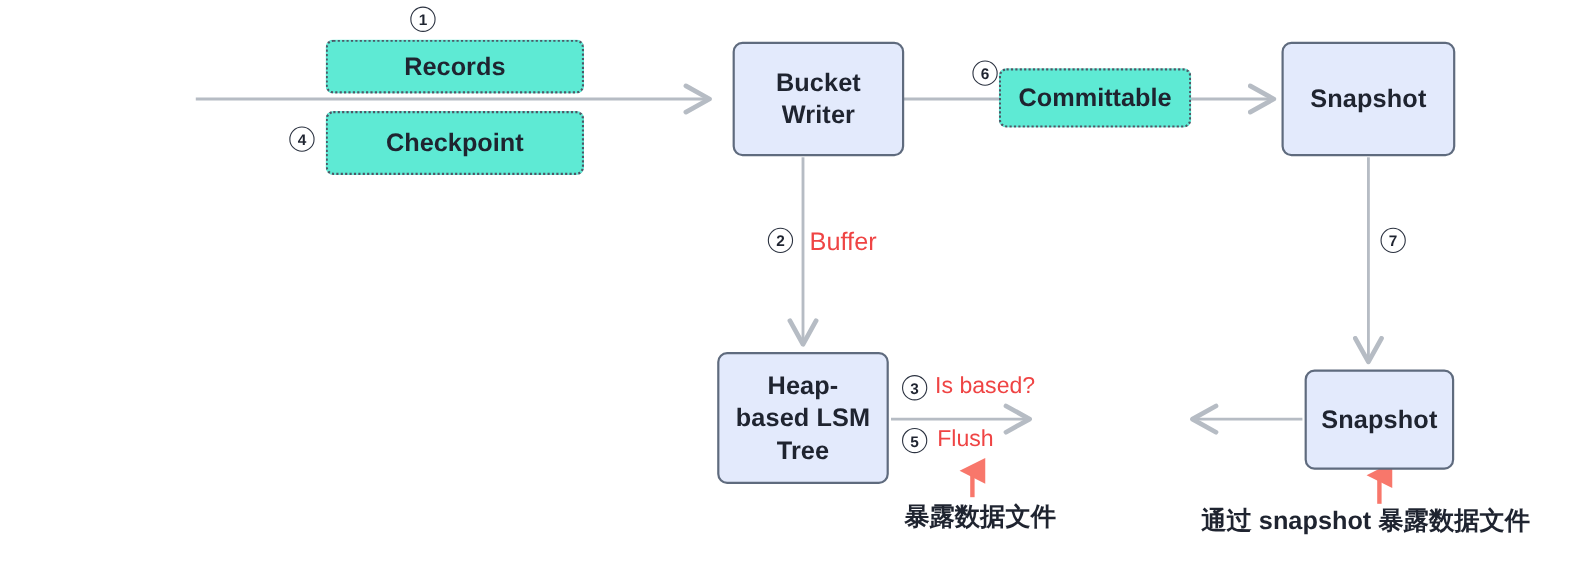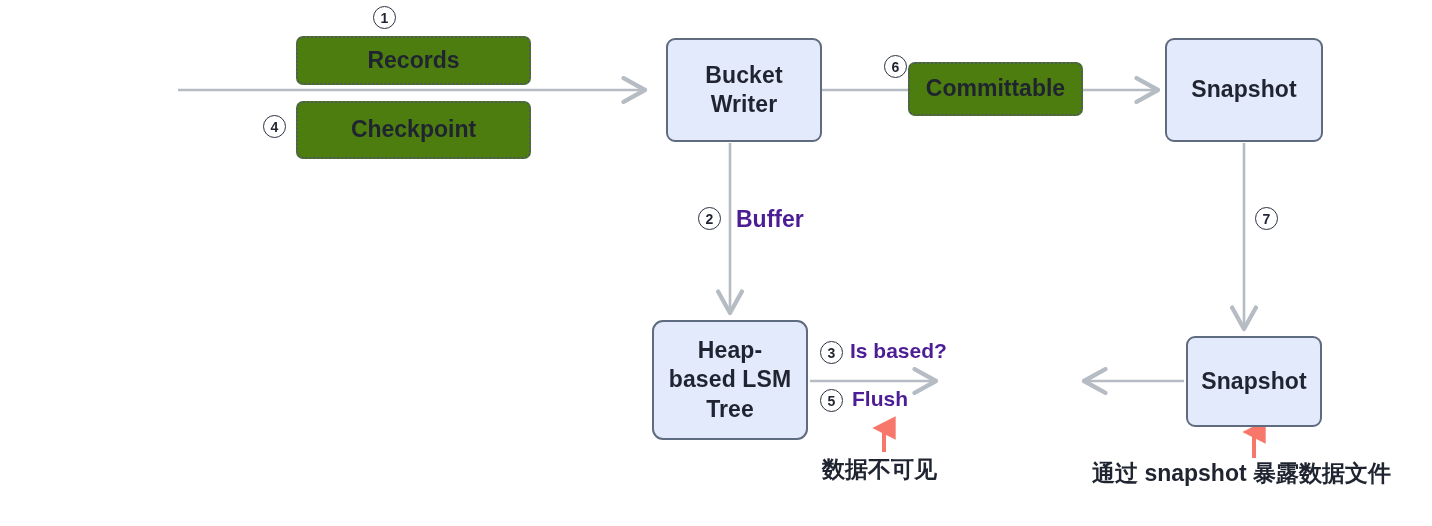--- a/index.html
+++ b/index.html
@@ -38,21 +38,21 @@
     z-index: 3;
   }
   .node.process {
     background: #e3eafc;
     border: 2px solid #5f6b7e;
     border-radius: 9px;
     font-size: 23px;
     letter-spacing: .1px;
   }
   .node.artifact {
-    background: #4d7c0f;
+    background: #5eead4;
     border: 2.5px dotted #4d5766;
     border-radius: 7px;
     font-size: 23px;
     text-align: center;
   }
   .marker {
     position: absolute;
     width: 23px;
     height: 23px;
     border: 1.6px solid #2b3240;
@@ -64,22 +64,22 @@
     font-size: 14px;
     font-weight: bold;
     color: #1f2430;
     background: transparent;
     z-index: 5;
     line-height: 1;
   }
   .edge-label {
     position: absolute;
     font-size: 21px;
-    font-weight: bold;
-    color: #4c1d95;
+    font-weight: normal;
+    color: #ef4444;
     white-space: nowrap;
     z-index: 4;
     line-height: 1;
   }
   .note {
     position: absolute;
     font-size: 23px;
     font-weight: bold;
     color: #1f2430;
     white-space: nowrap;
@@ -122,35 +122,35 @@
 
   <div class="node artifact" style="left:296px;top:101px;width:235px;height:58px;">Checkpoint</div>
 
   <div class="node process" style="left:666px;top:38px;width:156px;height:104px;white-space:pre-line;">Bucket
 Writer</div>
 
   <div class="node artifact" style="left:908px;top:62px;width:175px;height:54px;">Committable</div>
 
   <div class="node process" style="left:1165px;top:38px;width:158px;height:104px;">Snapshot</div>
 
-  <div class="node process" style="left:652px;top:320px;width:156px;height:120px;white-space:pre-line;border-radius:11px;">Heap-
+  <div class="node process" style="left:652px;top:320px;width:156px;height:120px;white-space:pre-line;">Heap-
 based LSM
 Tree</div>
 
 
   <div class="node process" style="left:1186px;top:336px;width:136px;height:91px;">Snapshot</div>
 
   <div class="marker" style="left:373px;top:6px;">1</div>
   <div class="marker" style="left:263px;top:115px;">4</div>
   <div class="marker" style="left:884px;top:55px;">6</div>
   <div class="marker" style="left:698px;top:207px;">2</div>
   <div class="marker" style="left:1255px;top:207px;">7</div>
   <div class="marker" style="left:820px;top:341px;">3</div>
   <div class="marker" style="left:820px;top:389px;">5</div>
 
   <div class="edge-label" style="left:736px;top:208px;font-size:23px;">Buffer</div>
   <div class="edge-label" style="left:850px;top:340px;">Is based?</div>
   <div class="edge-label" style="left:852px;top:388px;">Flush</div>
 
-  <div class="note" style="left:822px;top:458px;">数据不可见</div>
+  <div class="note" style="left:822px;top:458px;">暴露数据文件</div>
   <div class="note" style="left:1092px;top:462px;">通过 snapshot 暴露数据文件</div>
 
 </div>
 
 </body></html>

